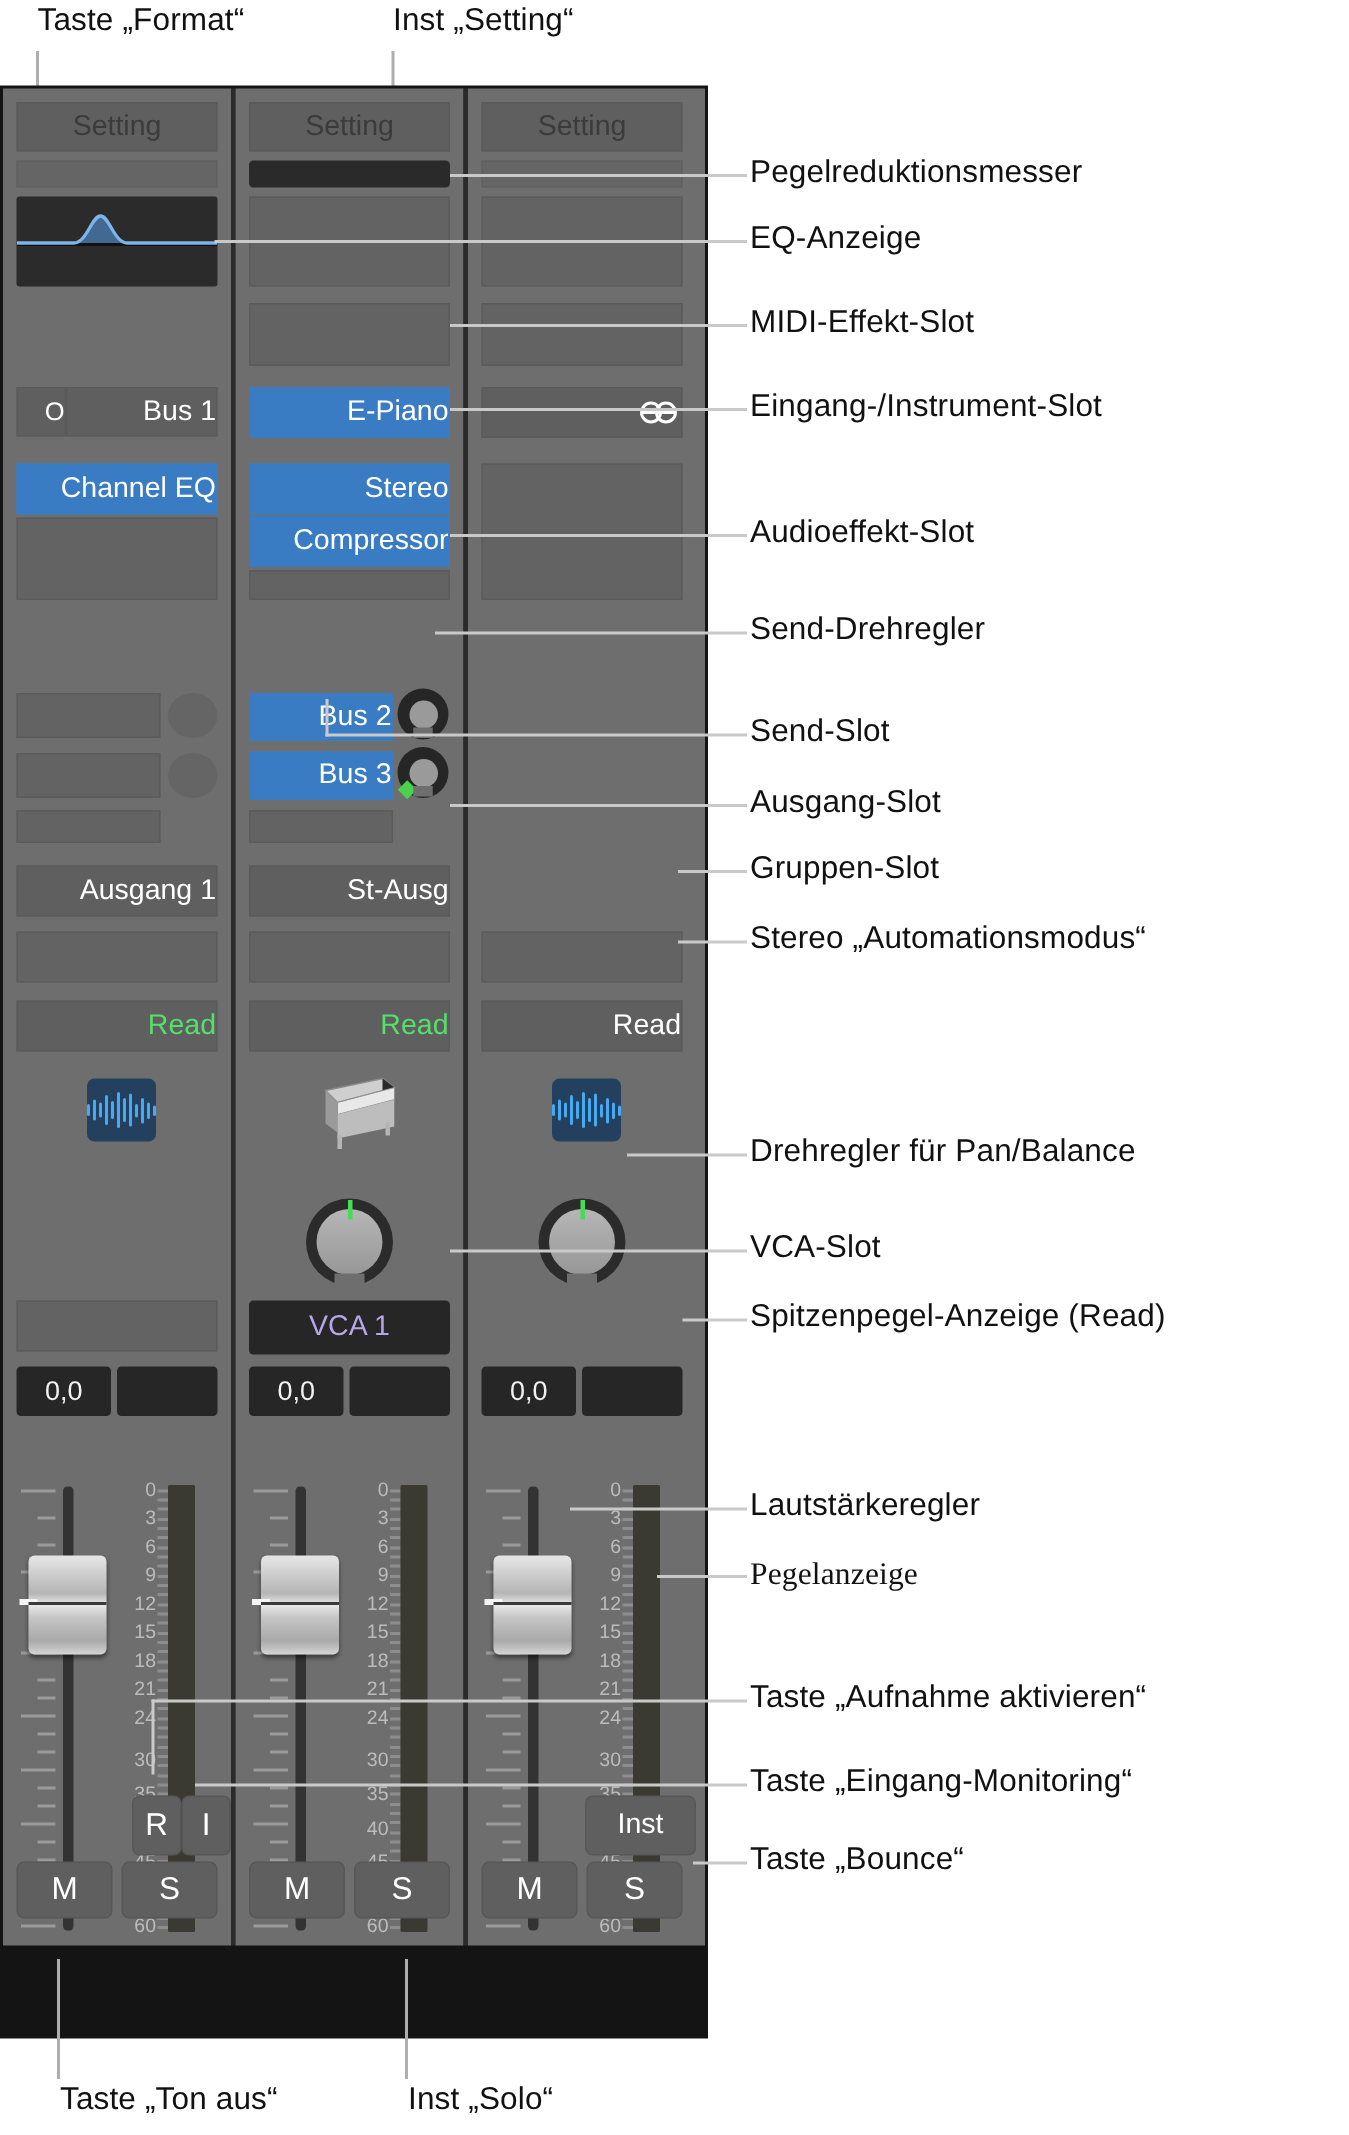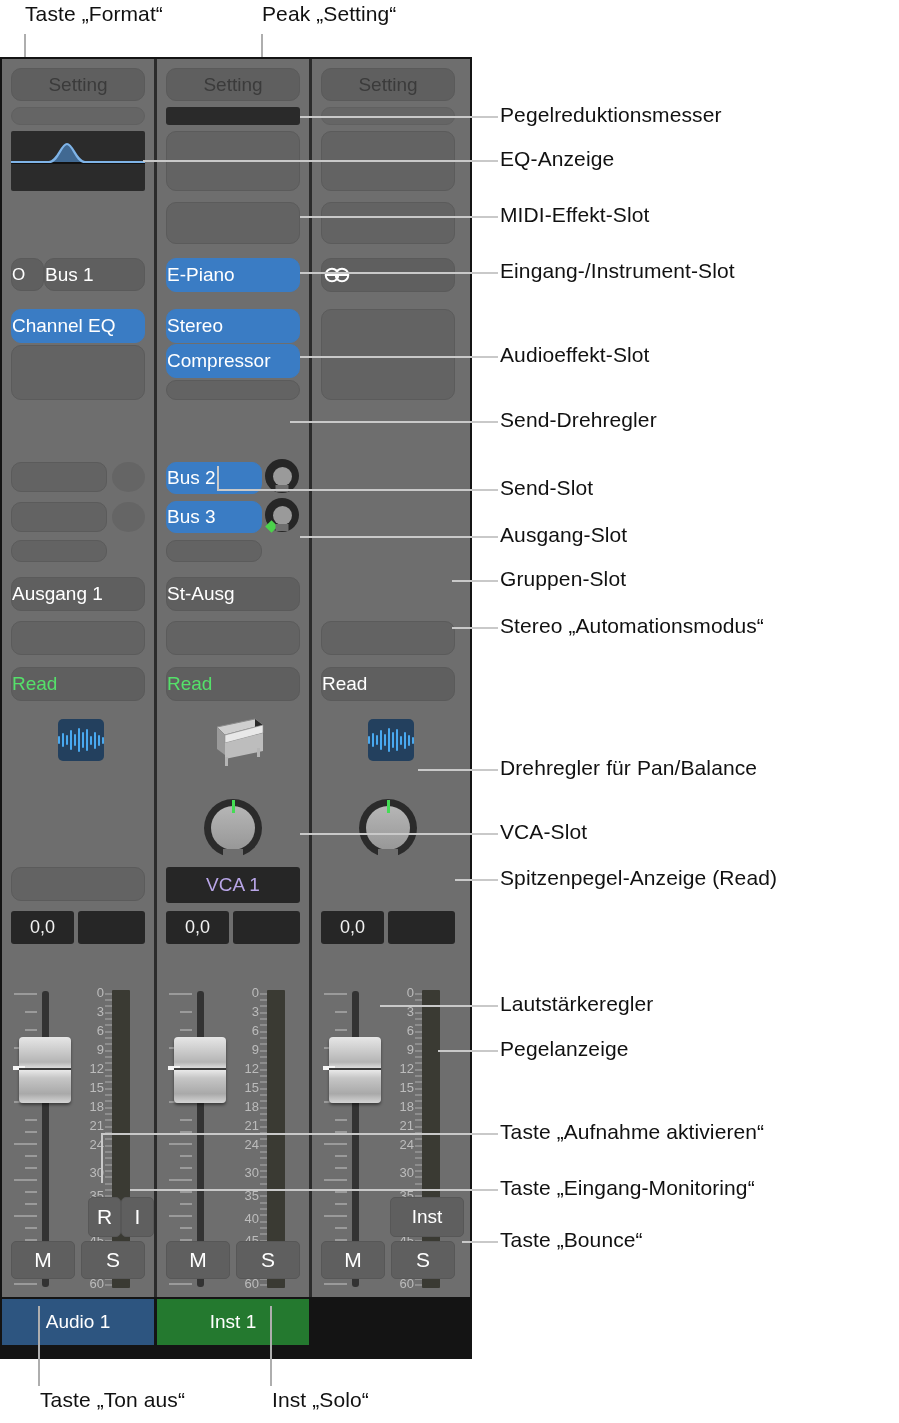--- a/index.html
+++ b/index.html
@@ -19,22 +19,22 @@
   .strip.s2{left:157px;}
   .strip.s3{left:312px;}
   .sep{position:absolute;top:2px;width:3px;height:1238px;background:#2b2b2b;}
 
   .nameplate{position:absolute;height:46px;line-height:46px;text-align:center;color:#ffffff;font-size:19px;}
   .np1{left:2px;top:1242px;width:152px;background:#2d5580;}
   .np2{left:157px;top:1242px;width:152px;background:#24792f;}
   .np3{left:312px;top:1242px;width:158px;background:#8e2575;}
 
   
-  .slot{position:absolute;box-sizing:border-box;border-radius:10px;background:#5f5f5f;
-        border:1px solid #5a5a5a;color:#ffffff;font-size:19px;text-align:left;}
+  .slot{position:absolute;box-sizing:border-box;border-radius:0;background:#5f5f5f;
+        border:1px solid #5a5a5a;color:#ffffff;font-size:19px;text-align:right;}
   .slot.lbl{color:#3b3b3b;}
   .slot.blue{background:#3a7cc4;border-color:#3a7cc4;color:#fff;}
   .slot.flat{background:#656565;border:1px solid #606060;}
   .slot.empty{background:#636363;border:1px solid #5b5b5b;}
 
   .eqdisp{position:absolute;background:#2b2b2b;border-radius:2px;overflow:hidden;}
   .redmeter{position:absolute;background:#2a2a2a;border-radius:3px;}
 
   .knob{position:absolute;border-radius:50%;}
   .sendknob{position:absolute;width:34px;height:34px;border-radius:50%;
@@ -79,21 +79,21 @@
          color:#fff;font-size:21px;text-align:center;}
   .ribtn{position:absolute;box-sizing:border-box;border-radius:5px;background:#5f5f5f;border:1px solid #575757;
          color:#fff;font-size:21px;text-align:center;}
 
   .centerflex{display:flex;align-items:center;justify-content:center;}
 </style>
 </head>
 <body>
 
 <div class="callout" style="left:25px;top:2px;">Taste „Format“</div>
-<div class="callout" style="left:262px;top:2px;">Peak „Setting“</div>
+<div class="callout" style="left:262px;top:2px;">Inst „Setting“</div>
 
 <div class="lead-dark v" style="left:24px;top:34px;height:245px;"></div>
 <div class="lead-dark v" style="left:261px;top:34px;height:60px;"></div>
 
 <div id="mixer">
 
   <div class="strip s1">
     <div class="slot lbl centerflex" style="left:9px;top:9px;width:134px;height:33px;line-height:33px;">Setting</div>
 
     <div class="slot flat" style="left:9px;top:48px;width:134px;height:18px;"></div>
@@ -560,22 +560,20 @@
         <i style="top:293px"></i>
     </div>
     <div class="meter" style="left:110px;top:931px;width:18px;height:298px;"></div>
 
     <div class="ribtn" style="left:78px;top:1138px;width:74px;height:40px;line-height:38px;font-size:19px;">Inst</div>
 
     <div class="smbtn" style="left:9px;top:1182px;width:64px;height:38px;line-height:36px;">M</div>
     <div class="smbtn" style="left:79px;top:1182px;width:64px;height:38px;line-height:36px;">S</div>
   </div>
 
-  <div class="nameplate np1">Audio 1</div>
-  <div class="nameplate np2">Inst 1</div>
 </div>
 
 <div class="callout" style="left:500px;top:103px;">Pegelreduktionsmesser</div>
 <div class="lead h" style="left:300px;top:116px;width:198px;"></div>
 
 <div class="callout" style="left:500px;top:147px;">EQ-Anzeige</div>
 <div class="lead h" style="left:143px;top:160px;width:355px;"></div>
 
 <div class="callout" style="left:500px;top:203px;">MIDI-Effekt-Slot</div>
 <div class="lead h" style="left:300px;top:216px;width:198px;"></div>
@@ -607,21 +605,21 @@
 
 <div class="callout" style="left:500px;top:820px;">VCA-Slot</div>
 <div class="lead h" style="left:300px;top:833px;width:198px;"></div>
 
 <div class="callout" style="left:500px;top:866px;">Spitzenpegel-Anzeige (Read)</div>
 <div class="lead h" style="left:455px;top:879px;width:43px;"></div>
 
 <div class="callout" style="left:500px;top:992px;">Lautstärkeregler</div>
 <div class="lead h" style="left:380px;top:1005px;width:118px;"></div>
 
-<div class="callout" style="left:500px;top:1037px;">Pegelanzeige</div>
+<div class="callout" style="left:500px;top:1037px;font-family:Liberation Serif, serif;">Pegelanzeige</div>
 <div class="lead h" style="left:438px;top:1050px;width:60px;"></div>
 
 <div class="callout" style="left:500px;top:1120px;">Taste „Aufnahme aktivieren“</div>
 <div class="lead h" style="left:101px;top:1133px;width:397px;"></div>
 <div class="lead v" style="left:101px;top:1133px;height:50px;"></div>
 
 <div class="callout" style="left:500px;top:1176px;">Taste „Eingang-Monitoring“</div>
 <div class="lead h" style="left:130px;top:1189px;width:368px;"></div>
 <div class="lead v" style="left:130px;top:1189px;height:-0px;"></div>
 

